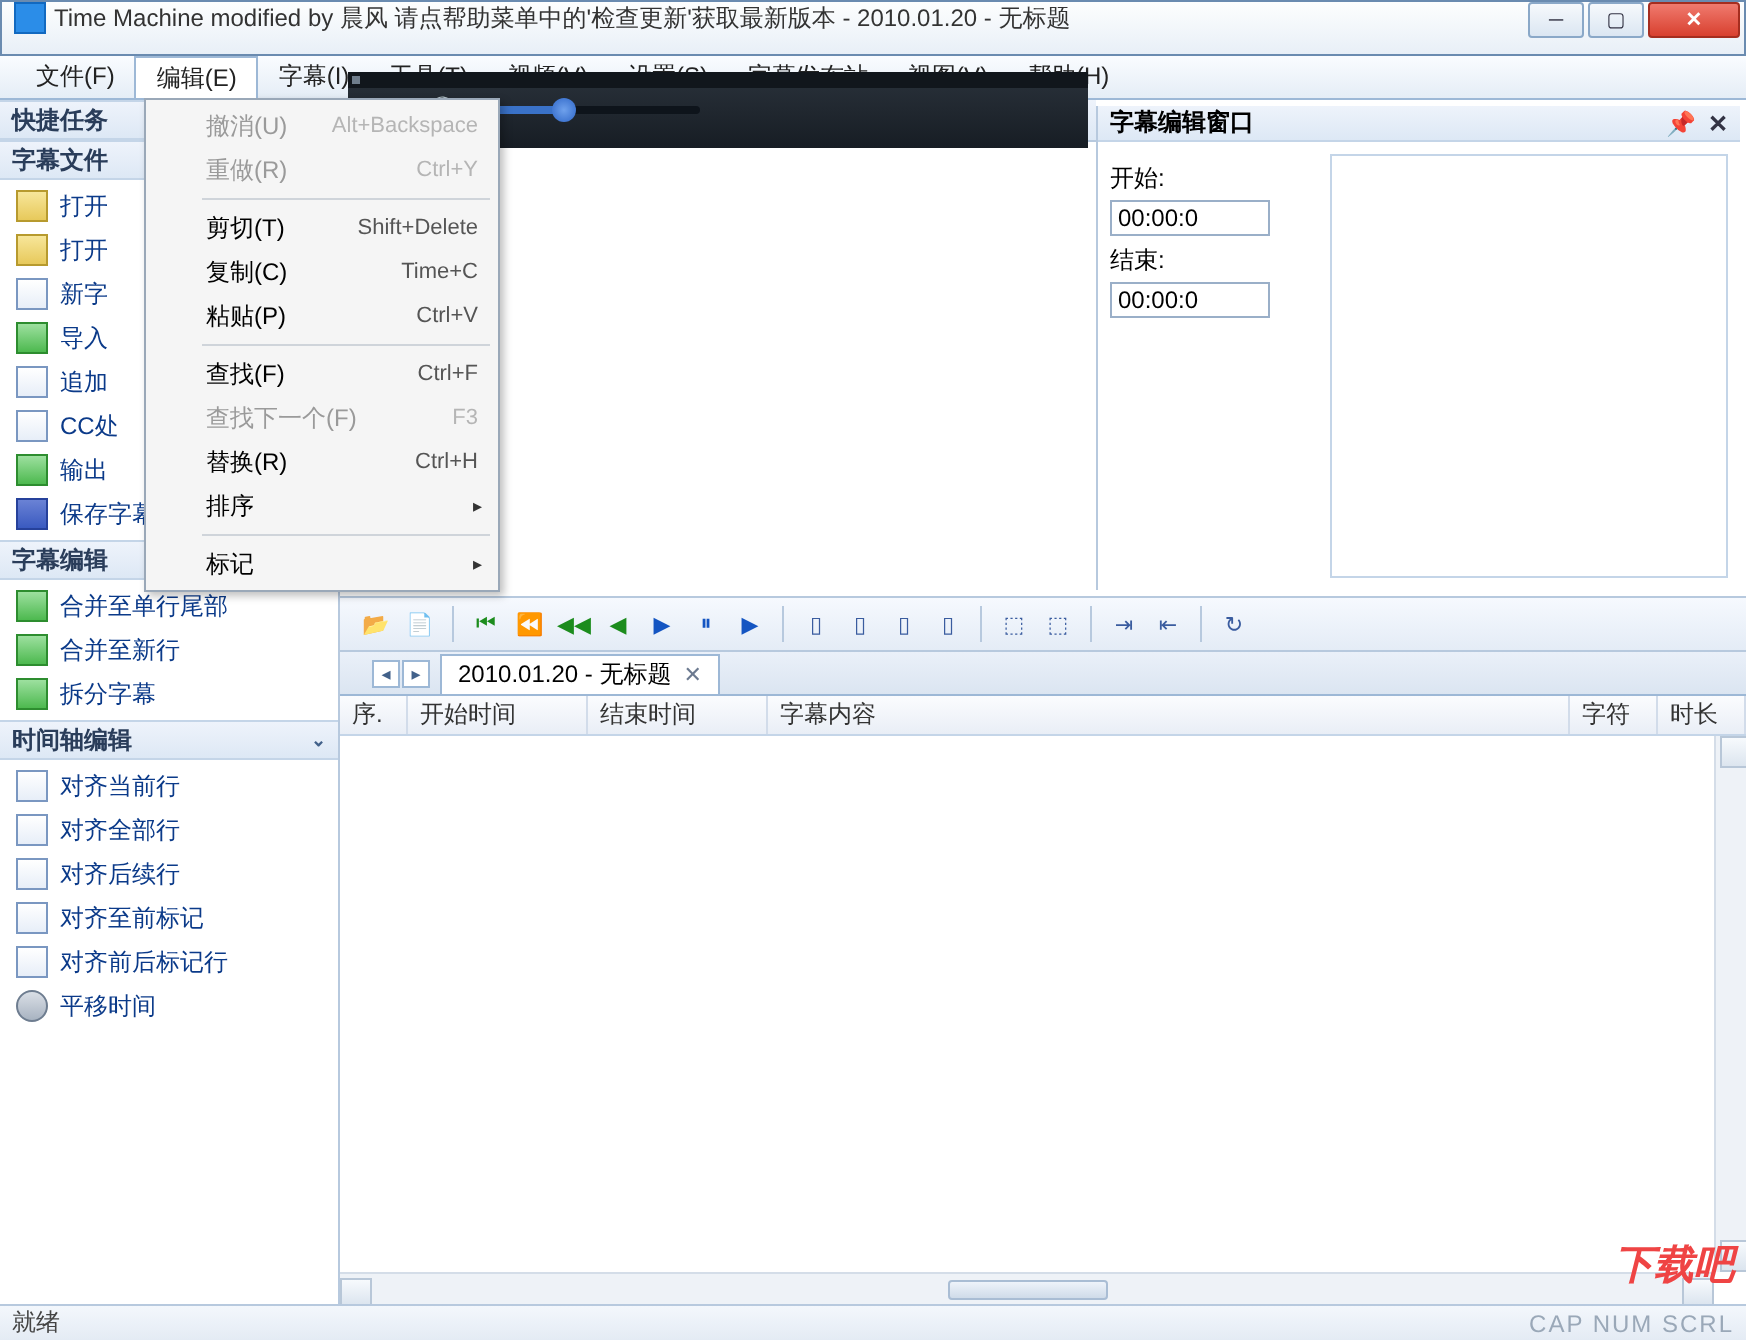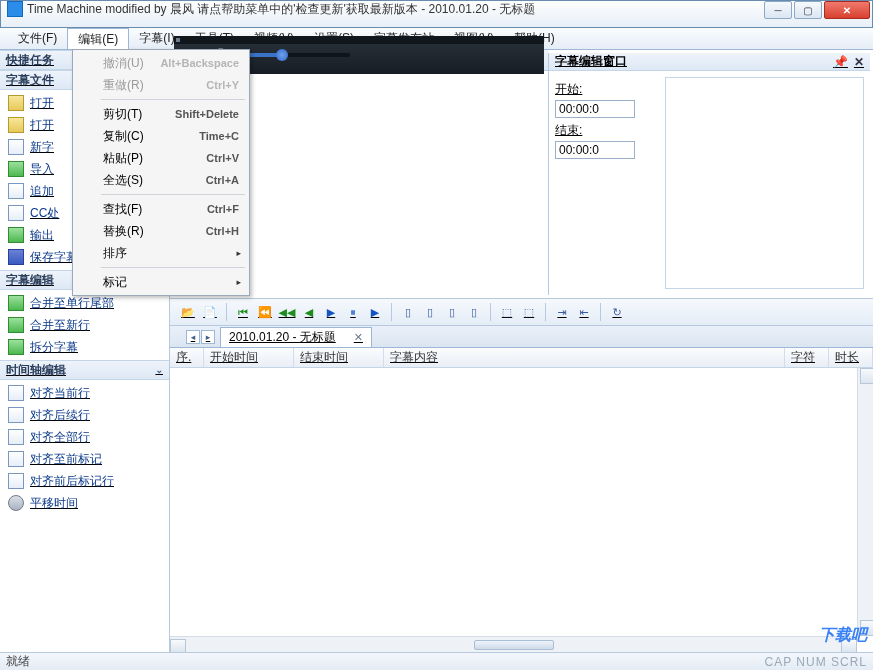--- a/index.html
+++ b/index.html
@@ -15,27 +15,27 @@
 
 
 .menubar { height:22px; background:linear-gradient(#fafcff,#e5edf6); border-bottom:1px solid #9db8d6; display:flex; align-items:stretch; padding-left:8px; }
 .menuitem { padding:0 10px; display:flex; align-items:center; color:#222; cursor:default; }
 .menuitem.open { background:#fff; border:1px solid #9db8d6; border-bottom:none; position:relative; z-index:101; }
 
 
 .dropdown { position:absolute; top:49px; left:72px; width:178px; background:#f5f5f5; border:1px solid #9aa8b8; box-shadow:2px 2px 4px rgba(0,0,0,.25); z-index:100; padding:2px; }
 .dd-row { height:22px; display:flex; align-items:center; padding:0 8px 0 28px; position:relative; }
 .dd-row.disabled { color:#9a9a9a; }
-.dd-row .sc { margin-left:auto; color:#555; font-size:11px;font-weight:bold; }
+.dd-row .sc { margin-left:auto; color:#555; font-size:11px; }
 .dd-row.disabled .sc { color:#b5b5b5; }
 .dd-row .sub { position:absolute; right:6px; font-size:9px; color:#333; }
 .dd-sep { height:1px; background:#cfd4da; margin:3px 2px 3px 26px; }
 
 
-.main { position:absolute; top:50px; left:0; right:0; bottom:18px; display:flex;text-decoration:underline; }
+.main { position:absolute; top:50px; left:0; right:0; bottom:18px; display:flex; }
 .leftpane { width:170px; background:#fff; border-right:1px solid #b7c9de; overflow:hidden; display:flex; flex-direction:column; }
 .panel-hd { height:20px; background:linear-gradient(#eef3fb,#dde8f5); border-top:1px solid #c4d5e8; border-bottom:1px solid #c4d5e8; display:flex; align-items:center; padding:0 6px; font-weight:bold; color:#2a3d5a; }
 .panel-hd .chev { margin-left:auto; font-size:9px; color:#42618a; }
 .panel-body { padding:2px 0; }
 .task-item { height:22px; display:flex; align-items:center; padding:0 4px 0 8px; color:#0b3a89; cursor:default; gap:6px; }
 .task-item .ic { width:16px; height:16px; flex-shrink:0; }
 
 
 .ic { display:inline-block; border:1px solid #888; background:#fff; }
 .ic.doc { background:linear-gradient(#fff,#e7eef8); border-color:#7a97c1; }
@@ -69,39 +69,39 @@
 .ep-bigbox { flex:1; border:1px solid #c4d5e8; background:#fff; }
 
 .toolbar2 { height:28px; background:linear-gradient(#f6f9fe,#e4ecf6); border-top:1px solid #b7c9de; border-bottom:1px solid #b7c9de; display:flex; align-items:center; padding:0 8px; gap:2px; }
 .tbtn { width:20px; height:20px; display:flex; align-items:center; justify-content:center; color:#3a5c9f; font-size:11px; }
 .tsep { width:1px; height:18px; background:#b7c9de; margin:0 4px; }
 .tbtn.green { color:#1c8c1d; }
 .tbtn.blue { color:#1455c2; }
 
 .tabstrip { height:22px; background:linear-gradient(#eaf0f9,#dbe5f1); display:flex; align-items:flex-end; padding-left:16px; border-bottom:1px solid #9db8d6; }
 .tabstrip .navbtn { width:14px; height:14px; border:1px solid #9db8d6; background:#fff; margin:0 1px 3px 0; font-size:9px; display:flex; align-items:center; justify-content:center; color:#42618a;}
-.tab { height:20px; background:#fff; border:1px solid #9db8d6; border-bottom:none; padding:0 8px; display:flex; align-items:center; gap:18px; margin-left:4px; }
+.tab { height:20px; background:#fff; border:1px solid #9db8d6; border-bottom:none; padding:0 8px; display:flex; align-items:center; gap:6px; margin-left:4px; }
 .tab .x { color:#6c7a90; font-size:11px; }
 
 .grid { flex:1; display:flex; flex-direction:column; min-height:0; }
 .grid-hd { height:20px; background:linear-gradient(#fbfcfe,#e9eef6); border-bottom:1px solid #c4d5e8; display:flex; }
 .gh { border-right:1px solid #d2dcea; padding:0 6px; display:flex; align-items:center; color:#333; }
 .grid-body { flex:1; background:#fff; overflow:hidden; position:relative; }
 .grid-body .vsb { position:absolute; right:0; top:0; bottom:16px; width:16px; background:#eef2f7; border-left:1px solid #d4dde8;}
 .grid-body .vsb::before,.grid-body .vsb::after{content:"";position:absolute;left:2px;width:12px;height:14px;background:linear-gradient(#f7fafd,#dce5ef);border:1px solid #b8c7d8;}
 .grid-body .vsb::before{top:0;} .grid-body .vsb::after{bottom:0;}
 .grid-body .hsb { position:absolute; left:0; right:16px; bottom:0; height:16px; background:#eef2f7; border-top:1px solid #d4dde8; display:flex; align-items:center; justify-content:center;}
 .grid-body .hsb::before,.grid-body .hsb::after{content:"";position:absolute;top:2px;height:12px;width:14px;background:linear-gradient(#f7fafd,#dce5ef);border:1px solid #b8c7d8;}
 .grid-body .hsb::before{left:0;} .grid-body .hsb::after{right:0;}
 .hsb .thumb { width:80px; height:10px; background:linear-gradient(#eef3fa,#cfdbe9); border:1px solid #a9bdd4; border-radius:2px; }
 
 .statusbar { position:absolute; left:0; right:0; bottom:0; height:18px; background:linear-gradient(#f3f7fc,#e4ebf4); border-top:1px solid #b7c9de; display:flex; align-items:center; padding:0 6px; font-size:11px; color:#444; }
 .statusbar .right { margin-left:auto; color:#9aa8b8; letter-spacing:1px; }
 
-.watermark { position:absolute; right:6px; bottom:24px; color:#3b82f6; font-size:16px; font-weight:bold; pointer-events:none; font-style:italic;text-align:right;}
+.watermark { position:absolute; right:6px; bottom:24px; color:#ef4444; font-size:20px; font-weight:bold; pointer-events:none; font-style:italic;text-align:right;}
 .leftwrap { position:relative; flex:1; overflow:hidden; }
 </style>
 </head>
 <body>
 
 <div class="titlebar">
   <div class="appicon"></div>
   <div class="title">Time Machine modified by 晨风 请点帮助菜单中的'检查更新'获取最新版本 - 2010.01.20 - 无标题</div>
   <div class="winbtns">
     <div class="winbtn">─</div>
@@ -137,28 +137,28 @@
       <span class="sc">Shift+Delete</span>
     </div>
   <div class="dd-row">
       <span>复制(C)</span>
       <span class="sc">Time+C</span>
     </div>
   <div class="dd-row">
       <span>粘贴(P)</span>
       <span class="sc">Ctrl+V</span>
     </div>
-  <div class="dd-row">
-      <span>全选(S)</span>
-      <span class="sc">Ctrl+A</span>
-    </div>
   <div class="dd-sep"></div>
   <div class="dd-row">
       <span>查找(F)</span>
       <span class="sc">Ctrl+F</span>
+    </div>
+  <div class="dd-row disabled">
+      <span>查找下一个(F)</span>
+      <span class="sc">F3</span>
     </div>
   <div class="dd-row">
       <span>替换(R)</span>
       <span class="sc">Ctrl+H</span>
     </div>
   <div class="dd-row">
       <span>排序</span>
       <span class="sub">▸</span>
     </div>
   <div class="dd-sep"></div>
@@ -237,25 +237,25 @@
         <span>时间轴编辑</span>
           <span class="chev">⌄</span>
       </div>
       <div class="panel-body">
         <div class="task-item">
             <span class="ic doc"></span>
             <span>对齐当前行</span>
           </div>
         <div class="task-item">
             <span class="ic doc"></span>
+            <span>对齐全部行</span>
+          </div>
+        <div class="task-item">
+            <span class="ic doc"></span>
             <span>对齐后续行</span>
-          </div>
-        <div class="task-item">
-            <span class="ic doc"></span>
-            <span>对齐全部行</span>
           </div>
         <div class="task-item">
             <span class="ic doc"></span>
             <span>对齐至前标记</span>
           </div>
         <div class="task-item">
             <span class="ic doc"></span>
             <span>对齐前后标记行</span>
           </div>
         <div class="task-item">

